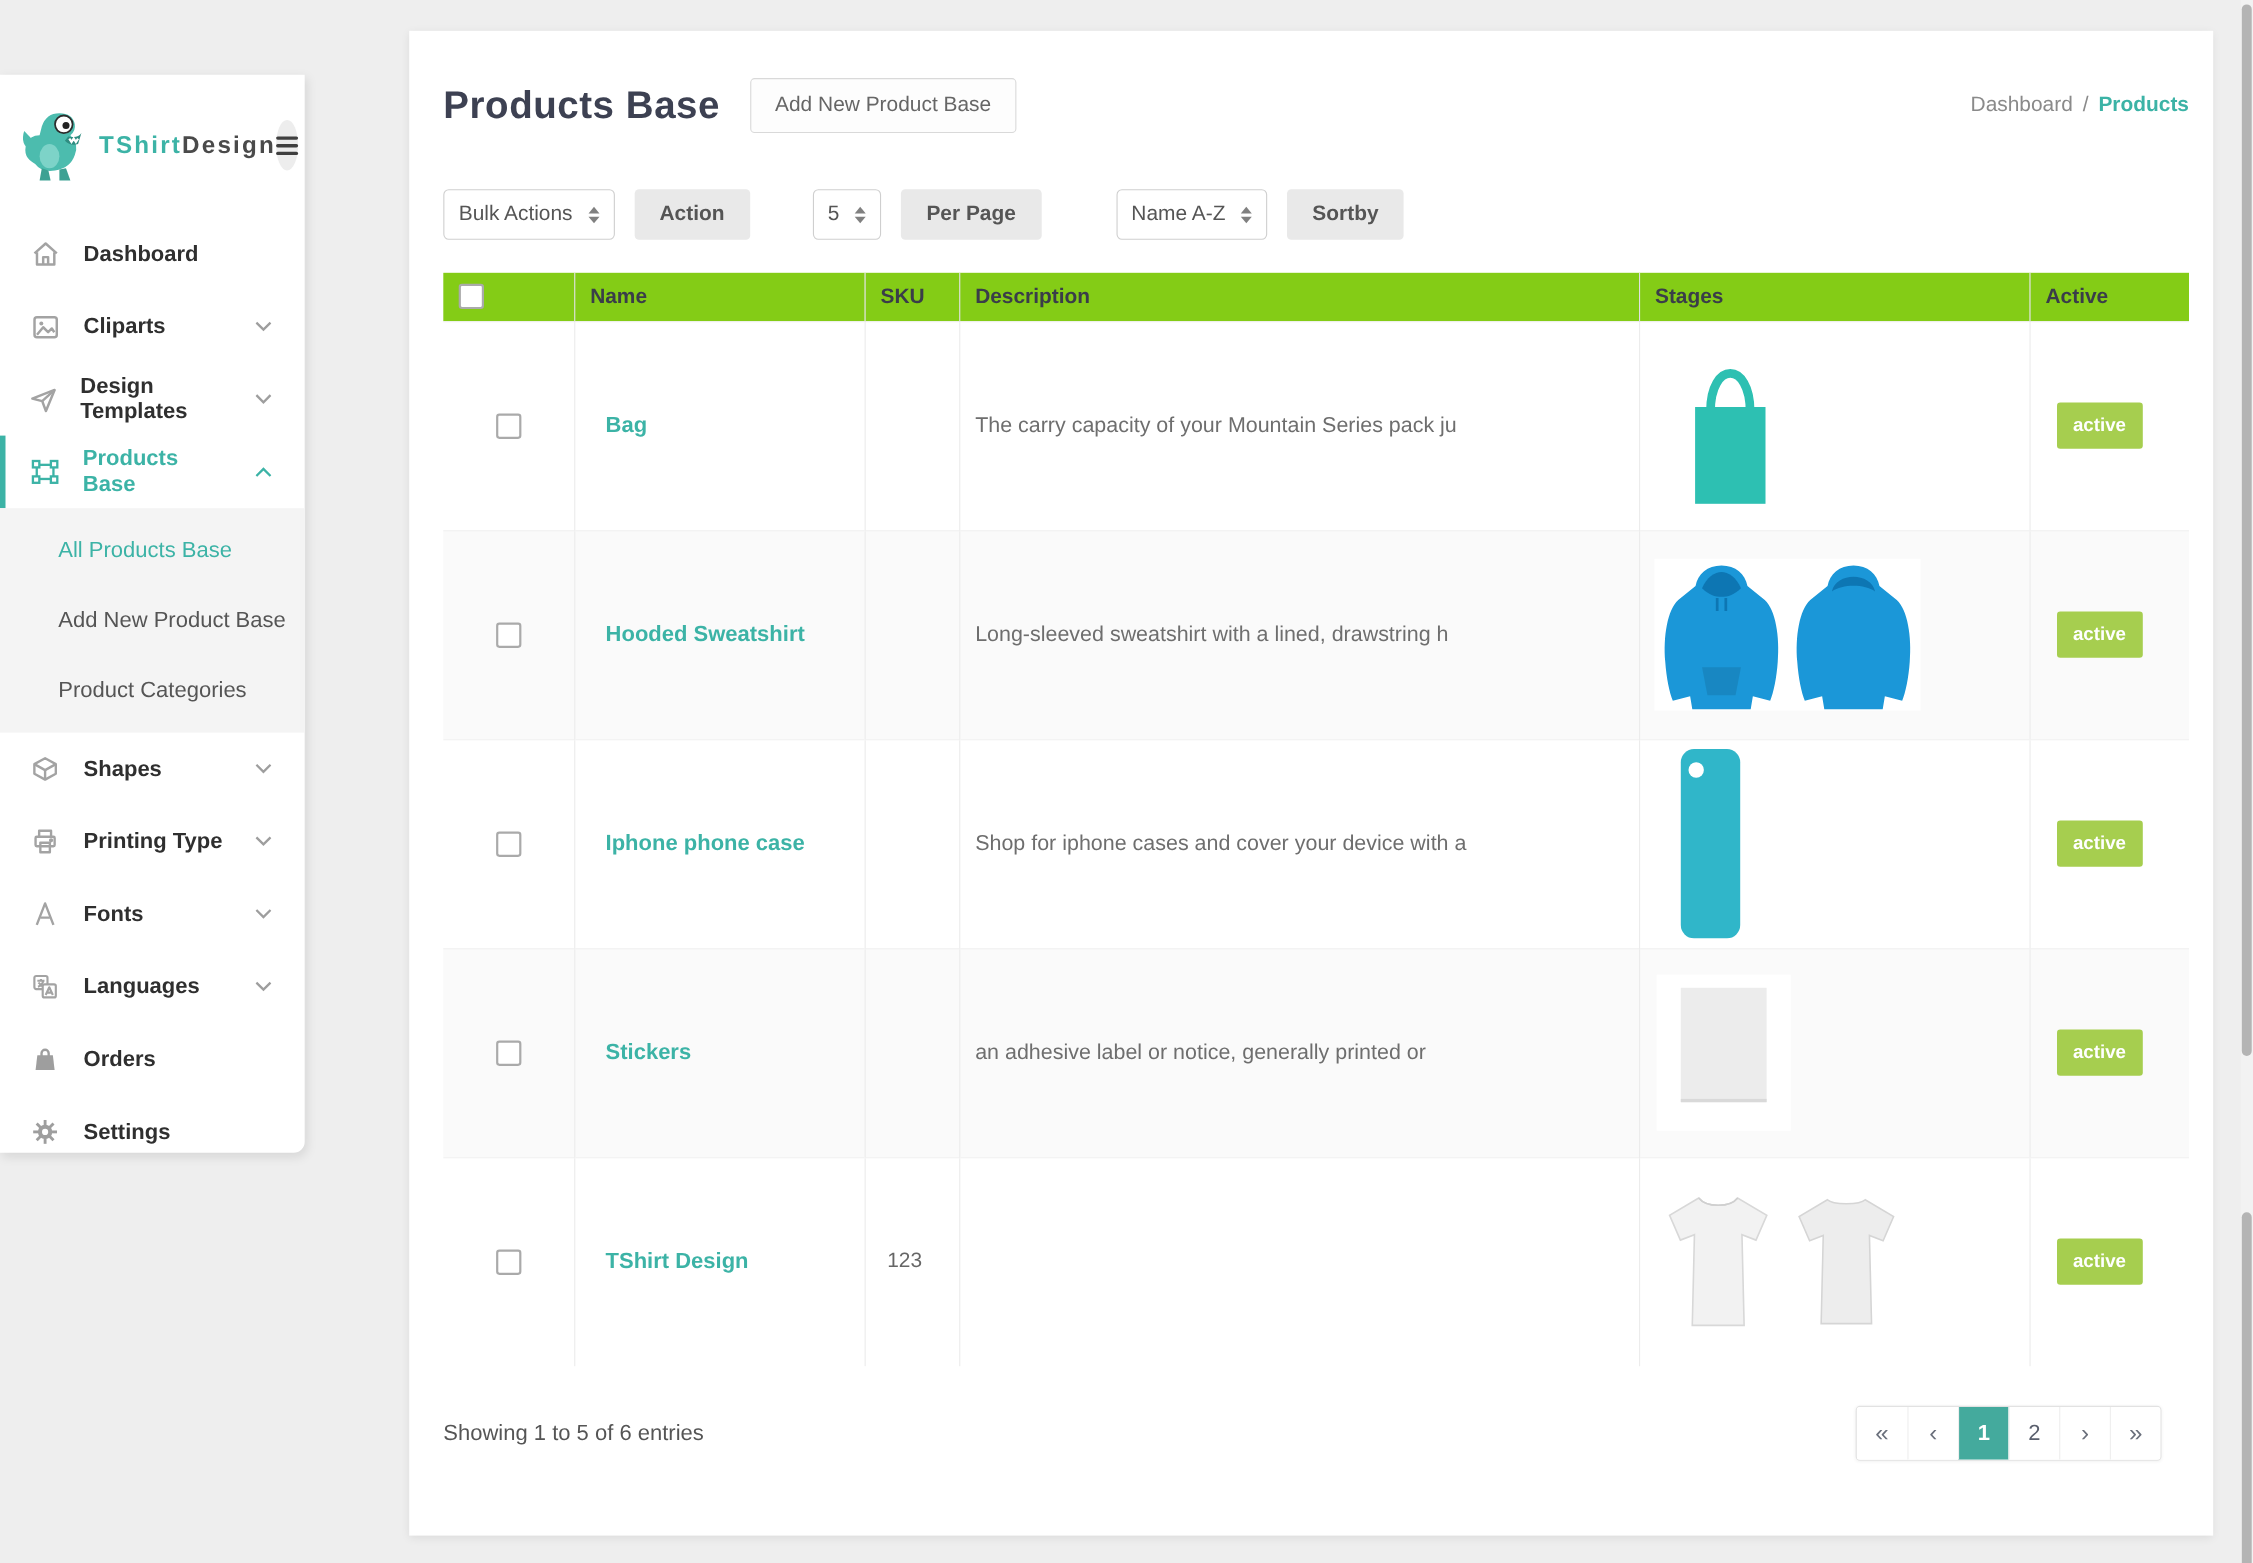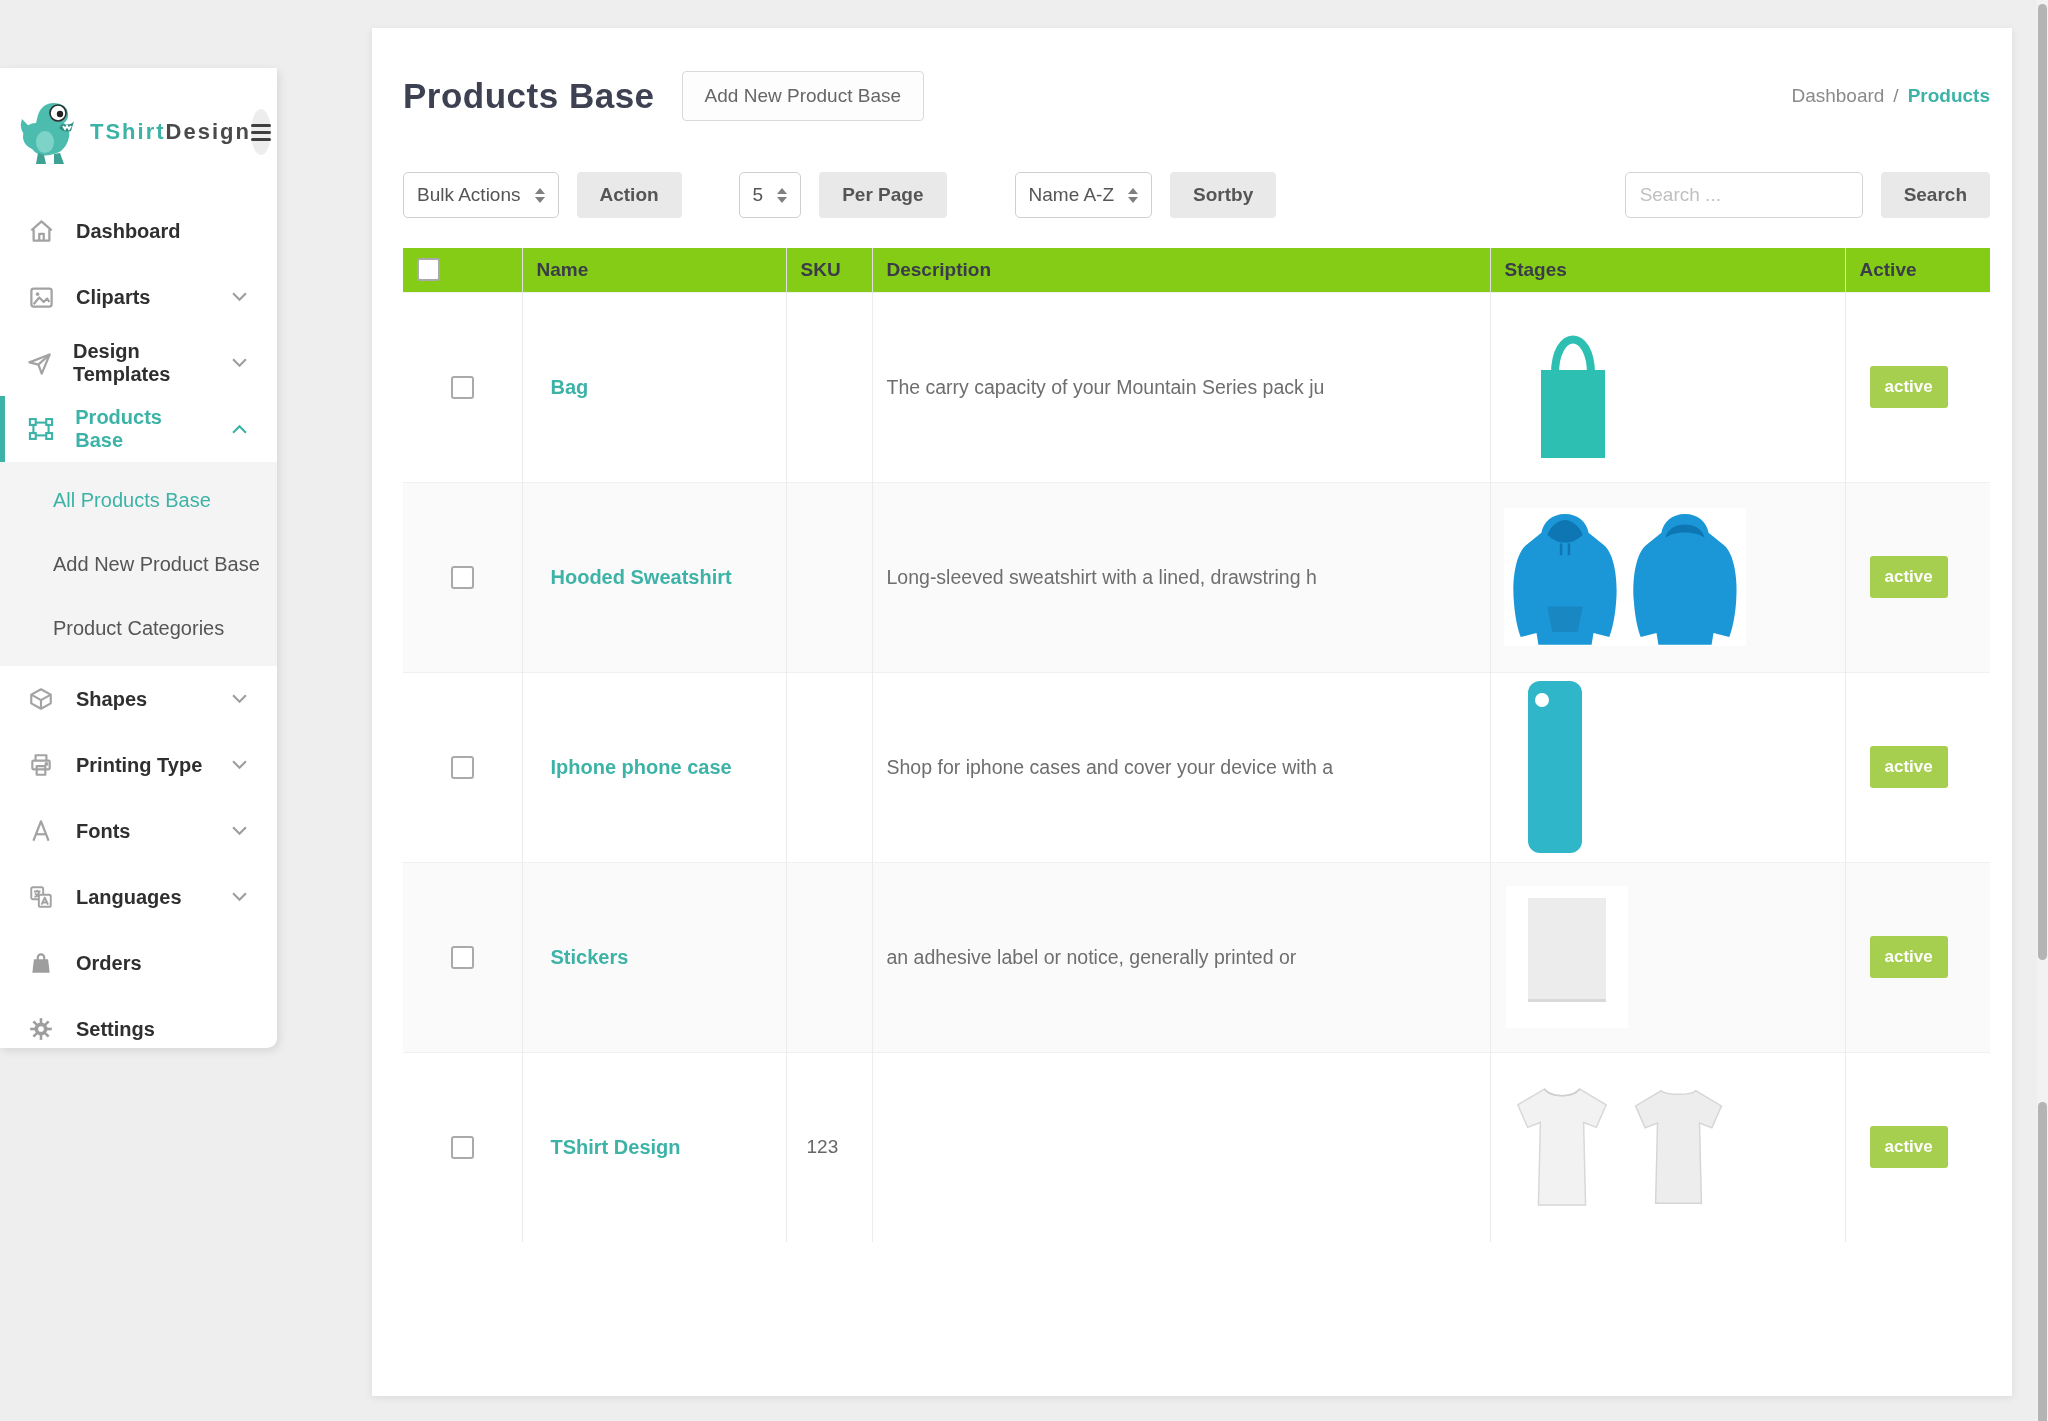--- a/index.html
+++ b/index.html
@@ -361,24 +361,20 @@
 
     <div class="sel ml65">
       <span>Name A-Z</span>
       <span class="spin">
           <i class="tri-up"></i>
           <i class="tri-dn"></i>
         </span>
     </div>
     <button class="gbtn ml18">Sortby</button>
 
-    <div class="search-wrap">
-      <input class="search-input" type="text" placeholder="Search ..." style="">
-      <button class="gbtn ml18">Search</button>
-    </div>
   </div>
 
   <table class="grid">
     <colgroup>
         <col class="c1">
         <col class="c2">
         <col class="c3">
         <col class="c4">
         <col class="c5">
         <col class="c6">
@@ -478,18 +474,29 @@
             <svg width="105" height="128" viewBox="0 0 110 130">
               <path d="M37,6 L10,22 L20,45 L33,40 L31,124 L79,124 L77,40 L90,45 L100,22 L73,6 C68,11 42,11 37,6 Z" fill="#ededed" stroke="#d5d5d5" stroke-width="1.5"></path>
             </svg>
           </div>
         </td>
         <td><span class="badge">active</span></td>
       </tr>
     </tbody>
   </table>
 
+  <div class="tfoot">
+    <span class="summary">Showing 1 to 5 of 6 entries</span>
+    <div class="pager">
+      <button class="pbtn arrow">«</button>
+      <button class="pbtn arrow">‹</button>
+      <button class="pbtn active">1</button>
+      <button class="pbtn">2</button>
+      <button class="pbtn arrow">›</button>
+      <button class="pbtn arrow">»</button>
+    </div>
+  </div>
 </main>
 
 <div class="scrollbar">
   <div class="thumb t1"></div>
   <div class="thumb t2"></div>
 </div>
 
 </body></html>

